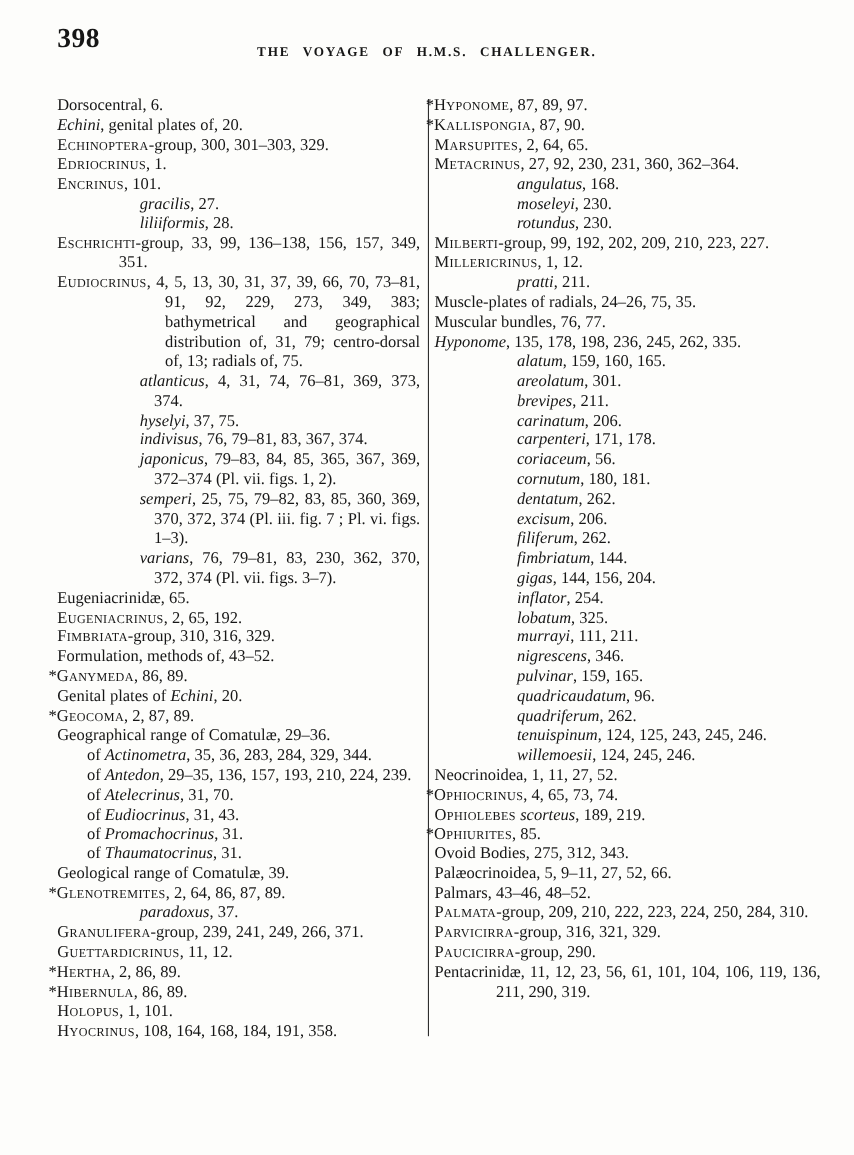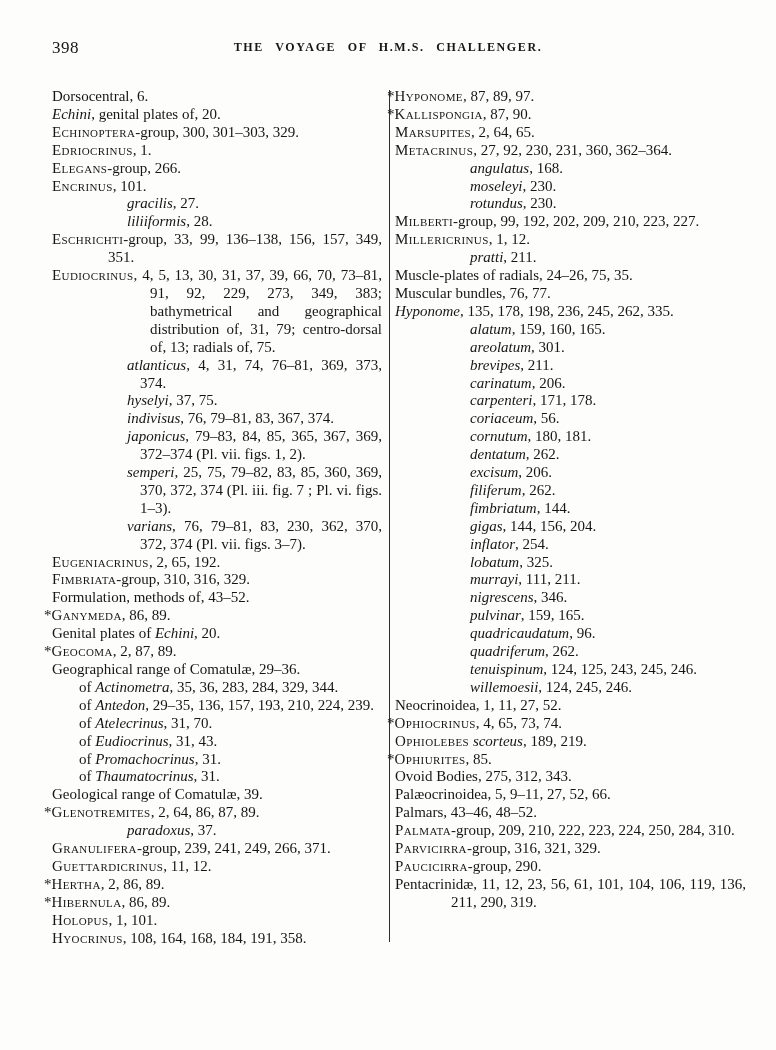--- a/index.html
+++ b/index.html
@@ -14,23 +14,23 @@
     font-family: "Liberation Serif", "DejaVu Serif", serif;
     color: #161616;
   }
   .header {
     position: relative;
     padding-top: 40px;
     height: 26px;
   }
   .pagenum {
     position: absolute;
-    left: 52px; top: 38px;
-    font-size: 17px;
-    font-weight: normal;
+    left: 52px; top: 22px;
+    font-size: 25px;
+    font-weight: bold;
     letter-spacing: 0.5px;
   }
   .title {
     display: block;
     text-align: center;
     font-size: 12px;
     font-weight: bold;
     letter-spacing: 1.6px;
     word-spacing: 7px;
   }
@@ -69,32 +69,32 @@
   <div class="header">
     <span class="pagenum">398</span>
     <span class="title">THE VOYAGE OF H.M.S. CHALLENGER.</span>
   </div>
   <div class="columns">
     <div class="col col-left">
         <div class="entry e-main"><span class="seg-p">Dorsocentral, 6.</span></div>
         <div class="entry e-main"><span class="seg-i">Echini</span><span class="seg-p">, genital plates of, 20.</span></div>
         <div class="entry e-main"><span class="seg-s">Echinoptera</span><span class="seg-p">-group, 300, 301–303, 329.</span></div>
         <div class="entry e-main"><span class="seg-s">Edriocrinus</span><span class="seg-p">, 1.</span></div>
-        <div class="entry e-main"><span class="seg-s">Elegans</span><span class="seg-p">-group, 266.</span></div>
         <div class="entry e-main"><span class="seg-s">Encrinus</span><span class="seg-p">, 101.</span></div>
         <div class="entry e-sp"><span class="seg-i">gracilis</span><span class="seg-p">, 27.</span></div>
         <div class="entry e-sp"><span class="seg-i">liliiformis</span><span class="seg-p">, 28.</span></div>
         <div class="entry e-main"><span class="seg-s">Eschrichti</span><span class="seg-p">-group, 33, 99, 136–138, 156, 157, 349, 351.</span></div>
         <div class="entry e-mainwide"><span class="seg-s">Eudiocrinus</span><span class="seg-p">, 4, 5, 13, 30, 31, 37, 39, 66, 70, 73–81, 91, 92, 229, 273, 349, 383; bathymetrical and geographical distribution of, 31, 79; centro-dorsal of, 13; radials of, 75.</span></div>
         <div class="entry e-sp"><span class="seg-i">atlanticus</span><span class="seg-p">, 4, 31, 74, 76–81, 369, 373, 374.</span></div>
         <div class="entry e-sp"><span class="seg-i">hyselyi</span><span class="seg-p">, 37, 75.</span></div>
         <div class="entry e-sp"><span class="seg-i">indivisus</span><span class="seg-p">, 76, 79–81, 83, 367, 374.</span></div>
         <div class="entry e-sp"><span class="seg-i">japonicus</span><span class="seg-p">, 79–83, 84, 85, 365, 367, 369, 372–374 (Pl. vii. figs. 1, 2).</span></div>
         <div class="entry e-sp"><span class="seg-i">semperi</span><span class="seg-p">, 25, 75, 79–82, 83, 85, 360, 369, 370, 372, 374 (Pl. iii. fig. 7 ; Pl. vi. figs. 1–3).</span></div>
         <div class="entry e-sp"><span class="seg-i">varians</span><span class="seg-p">, 76, 79–81, 83, 230, 362, 370, 372, 374 (Pl. vii. figs. 3–7).</span></div>
+        <div class="entry e-main"><span class="seg-p">Eugeniacrinidæ, 65.</span></div>
         <div class="entry e-main"><span class="seg-s">Eugeniacrinus</span><span class="seg-p">, 2, 65, 192.</span></div>
         <div class="entry e-main"><span class="seg-s">Fimbriata</span><span class="seg-p">-group, 310, 316, 329.</span></div>
         <div class="entry e-main"><span class="seg-p">Formulation, methods of, 43–52.</span></div>
         <div class="entry e-main"><span class="star">*</span><span class="seg-s">Ganymeda</span><span class="seg-p">, 86, 89.</span></div>
         <div class="entry e-main"><span class="seg-p">Genital plates of </span><span class="seg-i">Echini</span><span class="seg-p">, 20.</span></div>
         <div class="entry e-main"><span class="star">*</span><span class="seg-s">Geocoma</span><span class="seg-p">, 2, 87, 89.</span></div>
         <div class="entry e-main"><span class="seg-p">Geographical range of Comatulæ, 29–36.</span></div>
         <div class="entry e-of"><span class="seg-p">of </span><span class="seg-i">Actinometra</span><span class="seg-p">, 35, 36, 283, 284, 329, 344.</span></div>
         <div class="entry e-of"><span class="seg-p">of </span><span class="seg-i">Antedon</span><span class="seg-p">, 29–35, 136, 157, 193, 210, 224, 239.</span></div>
         <div class="entry e-of"><span class="seg-p">of </span><span class="seg-i">Atelecrinus</span><span class="seg-p">, 31, 70.</span></div>

